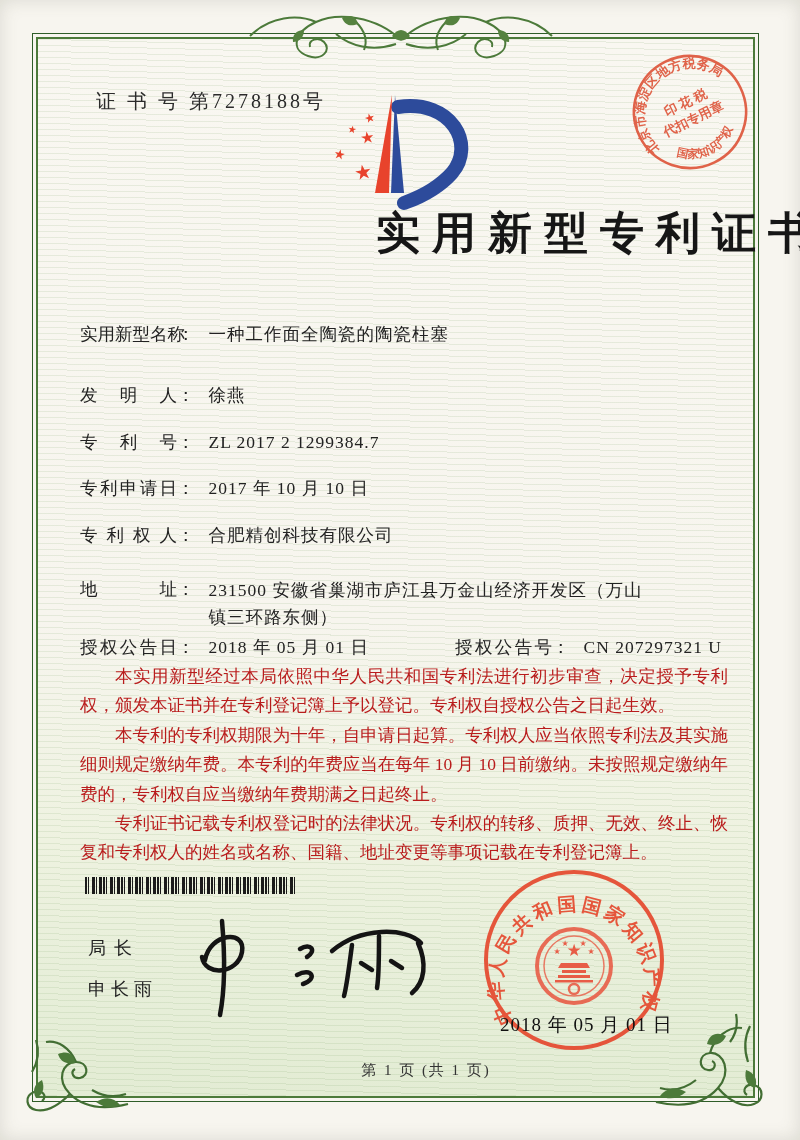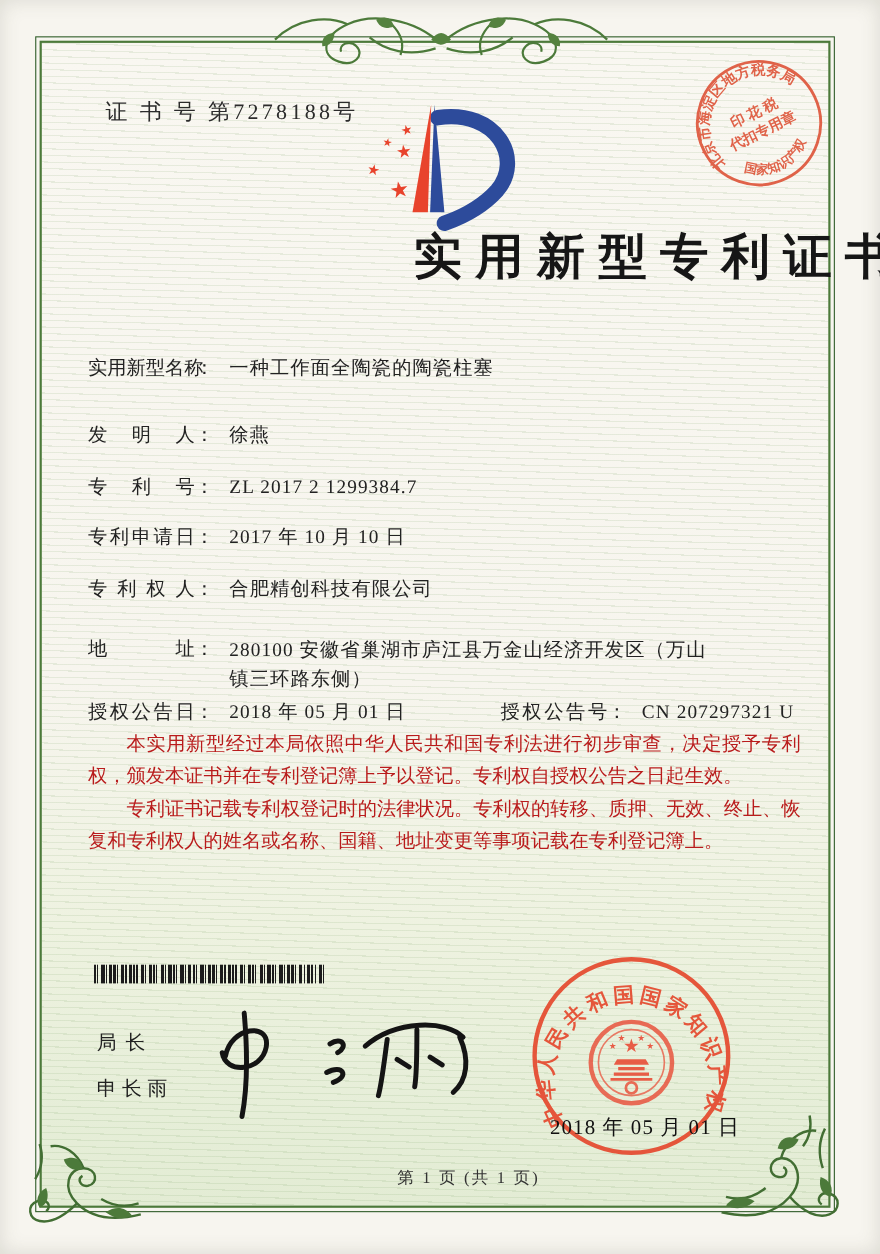--- a/index.html
+++ b/index.html
@@ -149,31 +149,32 @@
   <div class="frow" style="top:430px">
     <span class="flabel">专 利 号</span><span class="fcolon">：</span><span class="fvalue">ZL 2017 2 1299384.7</span>
   </div>
   <div class="frow" style="top:476px">
     <span class="flabel">专利申请日</span><span class="fcolon">：</span><span class="fvalue">2017 年 10 月 10 日</span>
   </div>
   <div class="frow" style="top:523px">
     <span class="flabel">专 利 权 人</span><span class="fcolon">：</span><span class="fvalue">合肥精创科技有限公司</span>
   </div>
   <div class="frow" style="top:577px">
-    <span class="flabel">地 址</span><span class="fcolon">：</span><span class="fvalue addr">280100 安徽省巢湖市庐江县万金山经济开发区（万山镇三环路东侧）</span>
+    <span class="flabel">地 址</span><span class="fcolon">：</span><span class="fvalue addr">231500 安徽省巢湖市庐江县万金山经济开发区（万山镇三环路东侧）</span>
   </div>
   <div class="frow" style="top:635px;width:648px">
     <span class="flabel">授权公告日</span><span class="fcolon">：</span><span class="fvalue">2018 年 05 月 01 日</span>
     <span class="fpair2">
       <span class="flabel">授权公告号</span><span class="fcolon">：</span><span class="fvalue">CN 207297321 U</span>
     </span>
   </div>
 
   <div class="abs" id="paras">
     <p>本实用新型经过本局依照中华人民共和国专利法进行初步审查，决定授予专利权，颁发本证书并在专利登记簿上予以登记。专利权自授权公告之日起生效。</p>
+    <p>本专利的专利权期限为十年，自申请日起算。专利权人应当依照专利法及其实施细则规定缴纳年费。本专利的年费应当在每年 10 月 10 日前缴纳。未按照规定缴纳年费的，专利权自应当缴纳年费期满之日起终止。</p>
     <p>专利证书记载专利权登记时的法律状况。专利权的转移、质押、无效、终止、恢复和专利权人的姓名或名称、国籍、地址变更等事项记载在专利登记簿上。</p>
   </div>
 
   <div class="abs" id="barcode"></div>
 
   <div class="abs" id="signer-title">局长</div>
   <div class="abs" id="signer-name">申长雨</div>
 
   <svg class="abs" style="left:150px;top:915px;" width="300" height="105" viewBox="0 0 300 105">
     <g fill="none" stroke="#141414" stroke-width="4.5" stroke-linecap="round">

